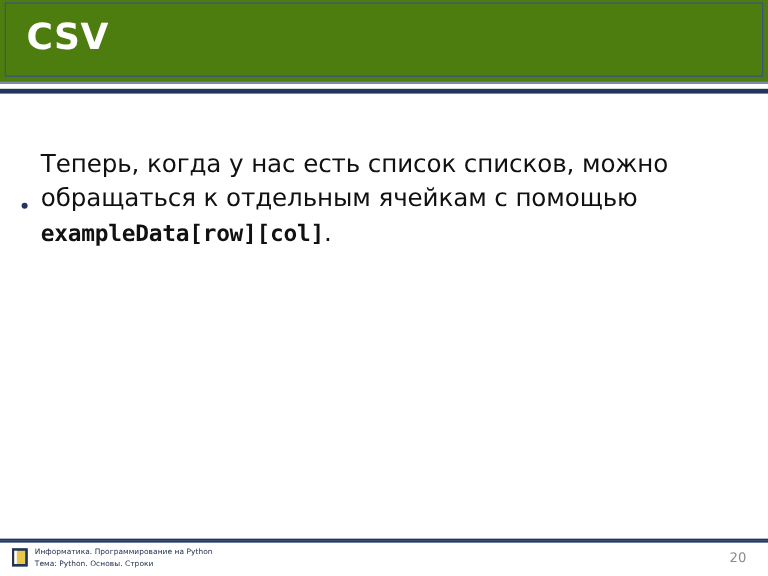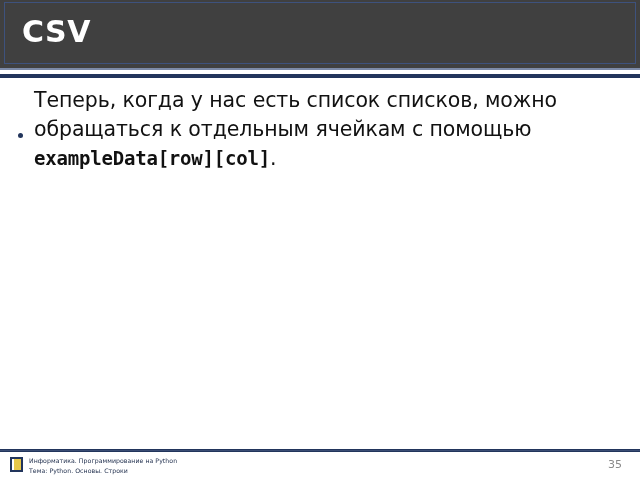--- a/index.html
+++ b/index.html
@@ -24,21 +24,21 @@
     box-sizing: border-box;
   }
 
   
   .title-bar {
     position: absolute;
     left: 0;
     top: 0;
     width: 640px;
     height: 70px;
-    background: #404040;
+    background: #4d7c0f;
     box-sizing: border-box;
     border-bottom: 2px solid #7d8ba8;
   }
   .title-bar-inner {
     position: absolute;
     left: 4px;
     top: 2px;
     right: 4px;
     bottom: 4px;
     border: 1px solid #3e527d;
@@ -79,20 +79,21 @@
     top: 86px;
     width: 640px;
     padding: 0 26px 0 18px;
     box-sizing: border-box;
   }
 
   .bullet-row {
     display: flex;
     align-items: center;
     margin-bottom: 10px;
+    margin-top: 36px;
   }
   .bullet-mark {
     flex: 0 0 auto;
     width: 16px;
     padding-top: 11px;
     text-align: left;
     color: #22355c;
     font-size: 15px;
     line-height: 0;
     font-family: "DejaVu Sans", sans-serif;
@@ -208,16 +209,16 @@
 
   <div class="footer-rule"></div>
   <div class="footer">
     <div class="footer-logo">
       <div class="footer-logo-inner"></div>
     </div>
     <div class="footer-text">
       <div>Информатика. Программирование на Python</div>
       <div>Тема: Python. Основы. Строки</div>
     </div>
-    <div class="page-number">35</div>
+    <div class="page-number">20</div>
   </div>
 
 </div>
 
 </body></html>

